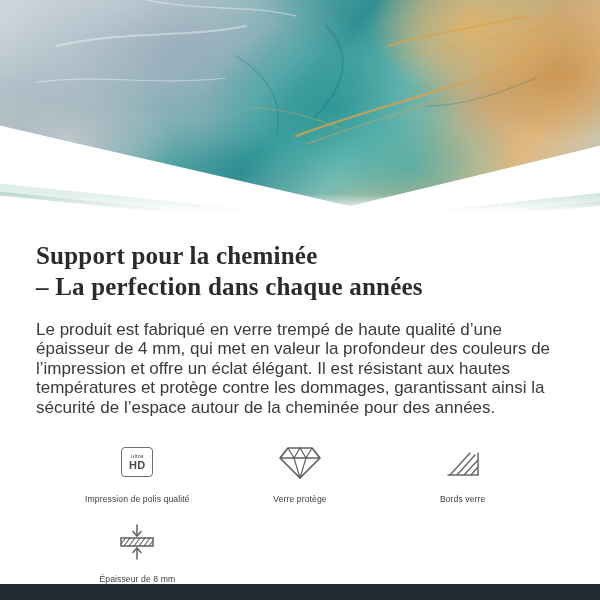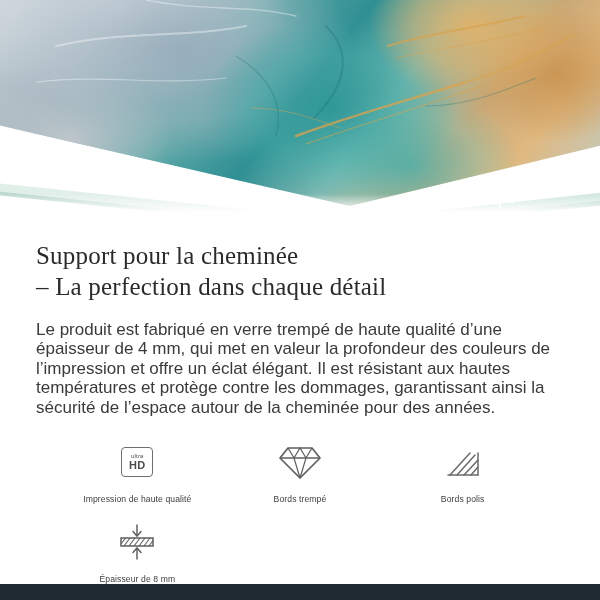--- a/index.html
+++ b/index.html
@@ -84,21 +84,21 @@
 
   
   .content {
     padding: 24px 36px 0 36px;
   }
   .headline {
     font-family: "Liberation Serif", serif;
     font-size: 25px;
     line-height: 31px;
     color: #2b2b2b;
-    font-weight: 400;
+    font-weight: 700;
     margin: 0 0 18px 0;
     letter-spacing: 0.2px;
   }
   .headline .line2 {
     display: block;
   }
   .body-copy {
     font-family: "Liberation Sans", sans-serif;
     font-size: 17px;
     line-height: 19.4px;
@@ -213,66 +213,66 @@
       </g>
       <circle cx="22" cy="22" r="3.4" fill="#ffffff" opacity="0.95"></circle>
     </svg>
 
     <div class="hero-fade-bottom"></div>
   </div>
 
   <div class="content">
     <h1 class="headline">
       <span>Support pour la cheminée</span>
-      <span class="line2">– La perfection dans chaque détail</span>
+      <span class="line2">– La perfection dans chaque années</span>
     </h1>
     <p class="body-copy">Le produit est fabriqué en verre trempé de haute qualité d’une épaisseur de 4 mm, qui met en valeur la profondeur des couleurs de l’impression et offre un éclat élégant. Il est résistant aux hautes températures et protège contre les dommages, garantissant ainsi la sécurité de l’espace autour de la cheminée pour des années.</p>
 
     <div class="features">
 
 
       <div class="feature">
         <div class="feature-icon">
           <div class="hd-badge">
             <span class="u">ultra</span>
             <span class="hd">HD</span>
           </div>
         </div>
-        <div class="feature-label">Impression de haute qualité</div>
+        <div class="feature-label">Impression de polis qualité</div>
       </div>
 
 
       <div class="feature">
         <div class="feature-icon">
           <svg width="44" height="40" viewBox="0 0 44 40">
             <path d="M10 6 H34 L42 16 L22 36 L2 16 Z" fill="none" stroke="#5f5f5f" stroke-width="1.7" stroke-linejoin="round"></path>
             <path d="M2 16 H42" stroke="#5f5f5f" stroke-width="1.3"></path>
             <path d="M10 6 L16 16 L22 36" fill="none" stroke="#5f5f5f" stroke-width="1.2"></path>
             <path d="M34 6 L28 16 L22 36" fill="none" stroke="#5f5f5f" stroke-width="1.2"></path>
             <path d="M16 16 L22 6 L28 16" fill="none" stroke="#5f5f5f" stroke-width="1.2"></path>
           </svg>
         </div>
-        <div class="feature-label">Bords trempé</div>
+        <div class="feature-label">Verre protège</div>
       </div>
 
       <div class="feature">
         <div class="feature-icon">
           <svg width="38" height="38" viewBox="0 0 38 38">
             <path d="M4 30 L26 8 H34 V16 L12 34 Z" fill="none" stroke="#6b6b6b" stroke-width="1.5" stroke-linejoin="round" opacity="0"></path>
             <g stroke="#6b6b6b" stroke-width="1.5" stroke-linecap="round">
               <line x1="6" y1="32" x2="26" y2="10"></line>
               <line x1="13" y1="32" x2="31" y2="12"></line>
               <line x1="20" y1="32" x2="34" y2="17"></line>
               <line x1="27" y1="32" x2="34" y2="24"></line>
             </g>
             <polyline points="4,32 34,32" stroke="#6b6b6b" stroke-width="1.5" fill="none" stroke-linecap="round"></polyline>
             <polyline points="34,32 34,10" stroke="#6b6b6b" stroke-width="1.5" fill="none" stroke-linecap="round"></polyline>
           </svg>
         </div>
-        <div class="feature-label">Bords polis</div>
+        <div class="feature-label">Bords verre</div>
       </div>
 
       <div class="feature">
         <div class="feature-icon">
           <svg width="44" height="40" viewBox="0 0 44 40">
             <g stroke="#5f5f5f" stroke-width="1.5" stroke-linecap="round">
               <line x1="22" y1="3" x2="22" y2="13"></line>
               <polyline points="18,9.5 22,14 26,9.5" fill="none"></polyline>
               <line x1="22" y1="37" x2="22" y2="27"></line>
               <polyline points="18,30.5 22,26 26,30.5" fill="none"></polyline>

